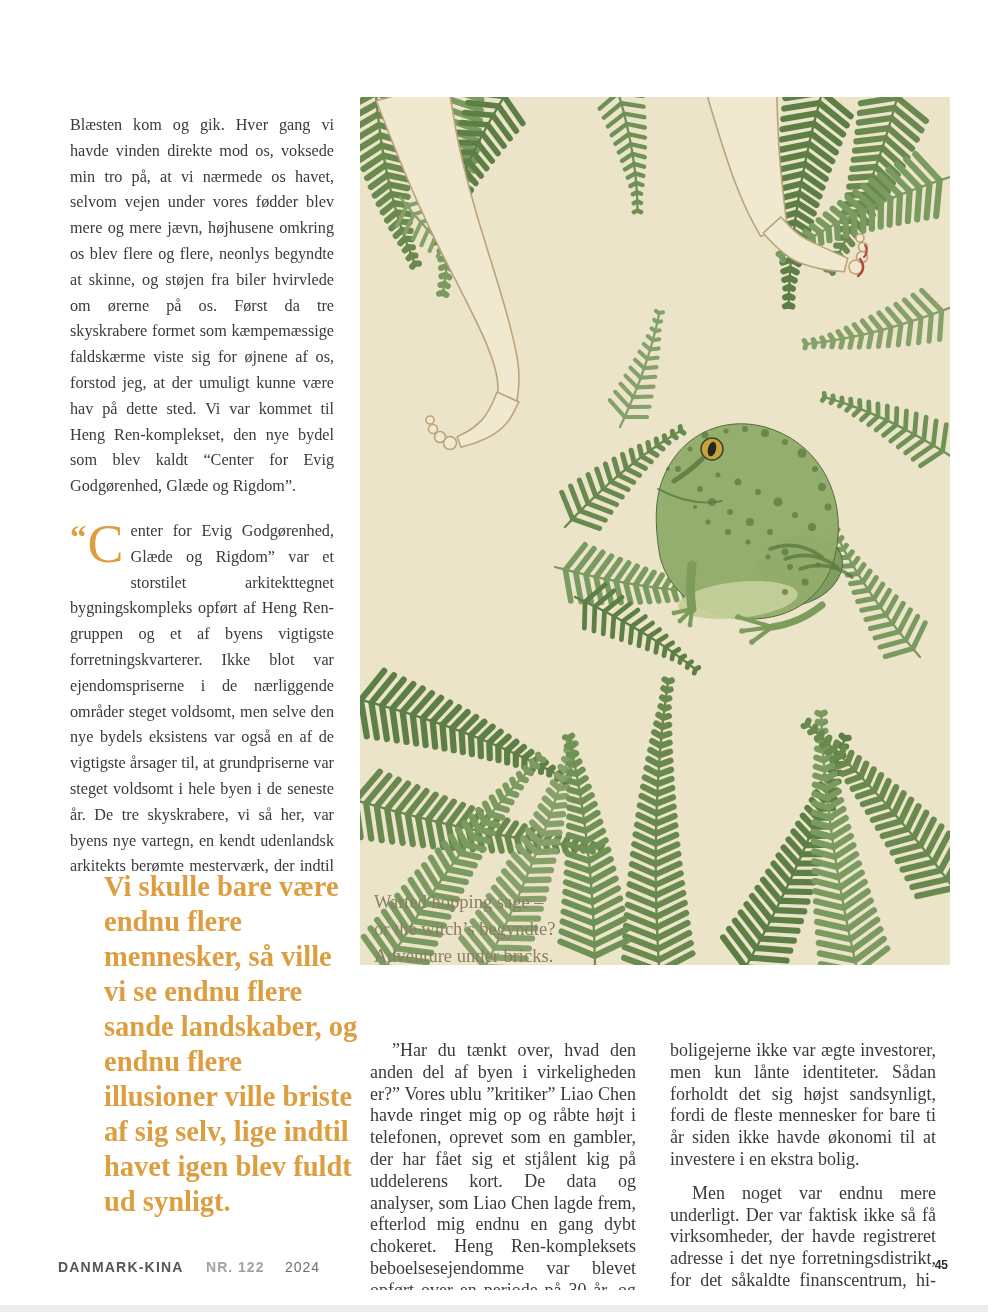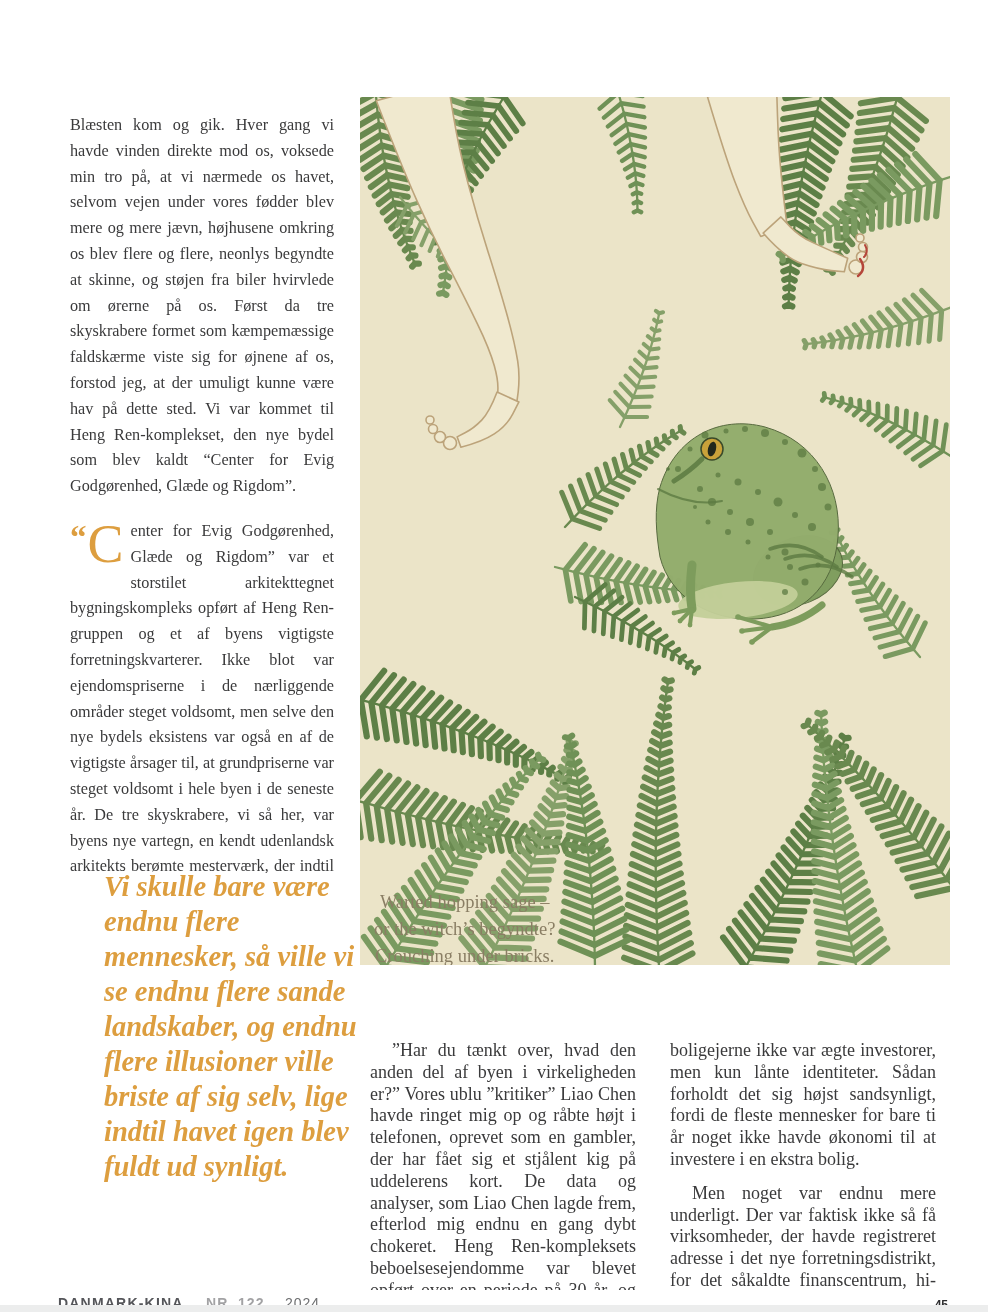--- a/index.html
+++ b/index.html
@@ -10,27 +10,27 @@
   .col-left{left:58px;top:101px;width:288px;height:772px;font-size:16.2px;line-height:25.8px;overflow:hidden;}
   .p-gap{margin-top:19px !important;}
   .indent{text-indent:22px;}
   .col-bot{top:1028px;width:290px;height:262px;font-size:18px;line-height:21.8px;overflow:hidden;}
   .col-mid{left:358px;}
   .col-right{left:658px;}
   .dc-wrap{float:left;display:flex;align-items:flex-start;margin:3px 7px 0 0;height:50px;}
   .dc-q{font-size:33px;line-height:30px;font-weight:bold;color:var(--accent);}
   .dc-c{font-size:54px;line-height:45px;margin-left:1px;color:var(--accent);}
   .pullquote{position:absolute;left:104px;top:869px;width:254px;font-size:28.5px;line-height:35px;
-             font-weight:bold;font-style:italic;color:var(--accent);}
+             font-weight:bold;color:var(--accent);}
   .illustration{position:absolute;left:360px;top:97px;width:590px;height:868px;overflow:hidden;}
   .illustration svg{display:block;}
   .illu-caption{position:absolute;left:14px;top:792px;font-size:18.5px;line-height:27px;color:#8a7e64;}
-  .illu-caption span{display:block;text-align:center;}
+  .illu-caption span{display:block;}
   .footer{position:absolute;left:58px;top:1258px;width:890px;display:flex;justify-content:space-between;
-          align-items:flex-end;font-family:"Liberation Sans",sans-serif;margin-top:36px;}
+          align-items:flex-start;font-family:"Liberation Sans",sans-serif;}
   .f-mag{font-size:14px;font-weight:700;letter-spacing:1.2px;color:#55565a;}
   .f-issue{font-size:14px;font-weight:700;letter-spacing:1px;color:#a2a2a4;margin-left:18px;}
   .f-year{font-size:14px;font-weight:500;letter-spacing:1px;color:#6e6f71;margin-left:16px;}
   .f-page{font-size:12px;font-weight:700;color:#2d2d2f;}
   .bottom-strip{position:absolute;left:0;bottom:0;width:100%;height:7px;background:#eceded;}
 </style>
 </head>
 <body>
 
 <div class="page">
@@ -219,29 +219,29 @@
           </g>
           <g transform="translate(600,800) rotate(-135)">
             <path d="M0,0 L11.0,1.7 L21.8,3.3 L32.6,4.8 L43.3,6.2 L53.9,7.5 L64.4,8.7 L74.9,9.8 L85.2,10.8 L95.5,11.7 L105.7,12.5 L115.7,13.2 L125.7,13.8 L135.7,14.3 L145.5,14.7 L155.2,15.0 L164.9,15.2 L174.4,15.4 L183.9,15.4 L193.3,15.3 L202.6,15.1 L211.8,14.8 L221.0,14.5 L230.0,14.0" fill="none" stroke="#69894f" stroke-width="2.3" stroke-linecap="round"></path>
             <path d=" M11.0,1.7 L20.9,37.4 M11.0,1.7 L31.0,-29.6 M21.8,3.3 L31.6,37.4 M21.8,3.3 L40.7,-26.7 M32.6,4.8 L42.2,37.2 M32.6,4.8 L50.4,-24.0 M43.3,6.2 L52.7,36.9 M43.3,6.2 L60.0,-21.3 M53.9,7.5 L63.0,36.6 M53.9,7.5 L69.6,-18.7 M64.4,8.7 L73.3,36.1 M64.4,8.7 L79.0,-16.2 M74.9,9.8 L83.4,35.6 M74.9,9.8 L88.4,-13.8 M85.2,10.8 L93.5,34.9 M85.2,10.8 L97.8,-11.5 M95.5,11.7 L103.4,34.2 M95.5,11.7 L107.0,-9.2 M105.7,12.5 L113.2,33.4 M105.7,12.5 L116.2,-7.1 M115.7,13.2 L122.9,32.5 M115.7,13.2 L125.4,-5.0 M125.7,13.8 L132.5,31.5 M125.7,13.8 L134.4,-3.0 M135.7,14.3 L142.0,30.4 M135.7,14.3 L143.4,-1.1 M145.5,14.7 L151.3,29.2 M145.5,14.7 L152.4,0.7 M155.2,15.0 L160.6,27.9 M155.2,15.0 L161.3,2.4 M164.9,15.2 L169.7,26.6 M164.9,15.2 L170.1,4.1 M174.4,15.4 L178.7,25.1 M174.4,15.4 L178.9,5.7 M183.9,15.4 L187.6,23.6 M183.9,15.4 L187.6,7.1 M193.3,15.3 L196.4,22.0 M193.3,15.3 L196.2,8.5 M202.6,15.1 L205.1,20.3 M202.6,15.1 L204.8,9.8 M211.8,14.8 L213.6,18.5 M211.8,14.8 L213.4,11.1 M221.0,14.5 L222.8,18.0 M221.0,14.5 L222.4,10.7 M230.0,14.0 L231.8,17.6 M230.0,14.0 L231.4,10.3" fill="none" stroke="#69894f" stroke-width="6.2" stroke-linecap="round"></path>
           </g>
         </svg>
       </div>
     <div class="illu-caption" style="color: rgb(138, 126, 100);">
       <span>Warted hopping sage –</span>
       <span>or the witch’s begyndte?</span>
-      <span>Crouching under bricks.</span>
+      <span>Adventure under bricks.</span>
     </div>
   </div>
 
   <div class="col col-bot col-mid">
     <p class="indent">”Har du tænkt over, hvad den anden del af byen i virkeligheden er?” Vores ublu ”kritiker” Liao Chen havde ringet mig op og råbte højt i telefonen, oprevet som en gambler, der har fået sig et stjålent kig på uddelerens kort. De data og analyser, som Liao Chen lagde frem, efterlod mig endnu en gang dybt chokeret. Heng Ren-kompleksets beboelsesejendomme var blevet opført over en periode på 30 år, og alligevel havde samtlige beboere deres rigtige adresse et andet sted i byen. Det kunne tyde på, at</p>
   </div>
   <div class="col col-bot col-right">
-    <p>boligejerne ikke var ægte investorer, men kun lånte identiteter. Sådan forholdt det sig højst sandsynligt, fordi de fleste mennesker for bare ti år noget ikke havde økonomi til at investere i en ekstra bolig.</p>
+    <p>boligejerne ikke var ægte investorer, men kun lånte identiteter. Sådan forholdt det sig højst sandsynligt, fordi de fleste mennesker for bare ti år siden ikke havde økonomi til at investere i en ekstra bolig.</p>
     <p class="indent">Men noget var endnu mere underligt. Der var faktisk ikke så få virksomheder, der havde registreret adresse i det nye forretningsdistrikt, for det såkaldte finanscentrum, hi-tech industricentrum m.v. tiltrak investeringer, men i alle 40 år var der i hele distriktet ikke registreret en eneste</p>
   </div>
 
   <div class="footer">
     <div>
       <span class="f-mag">DANMARK-KINA</span>
       <span class="f-issue">NR. 122</span>
       <span class="f-year">2024</span>
     </div>
     <span class="f-page">45</span>

